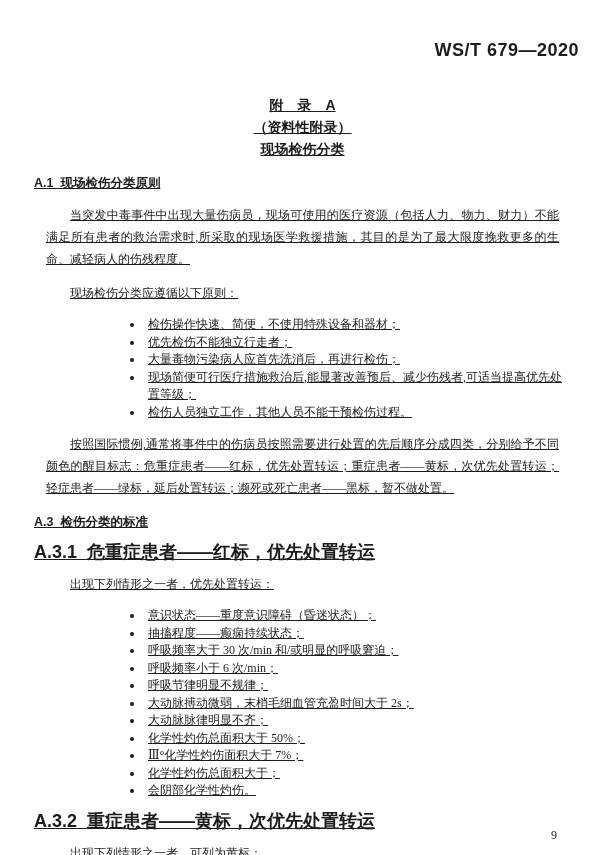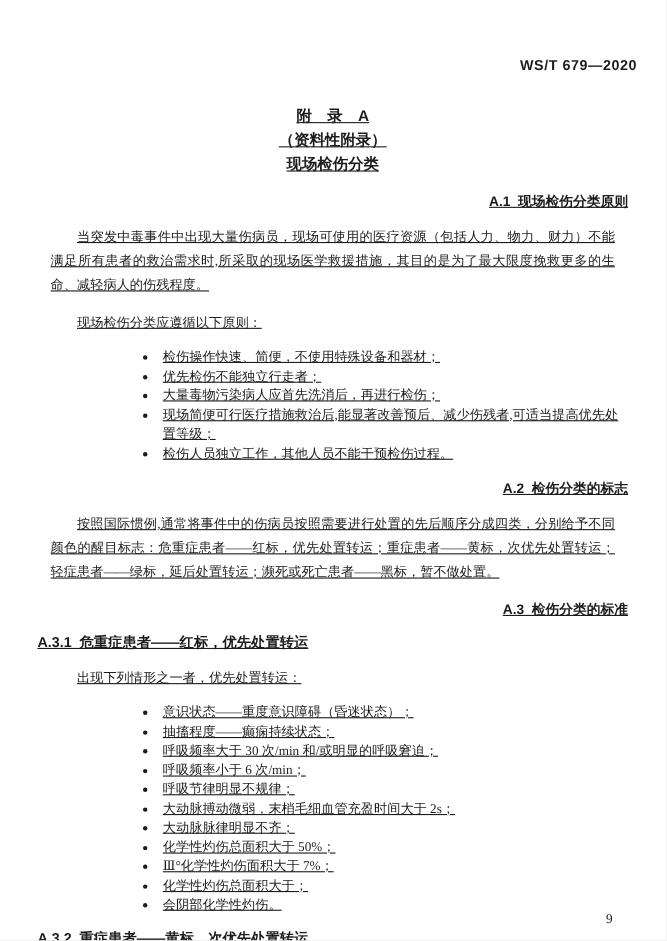--- a/index.html
+++ b/index.html
@@ -3,40 +3,40 @@
 <meta charset="utf-8">
 <style>
   html,body { margin:0; padding:0; background:#e8e8e8; }
   .page {
     width:606px; height:855px; background:#ffffff; position:relative;
     margin:0 auto; overflow:hidden;
     font-family:"Liberation Serif","DejaVu Serif",serif;
     color:#1c1c1c;
   }
   .std-code {
-    position:absolute; top:52px; right:27px;
+    position:absolute; top:40px; right:27px;
     font-family:"Liberation Sans","DejaVu Sans",sans-serif;
-    font-weight:700; font-size:13px; letter-spacing:0.5px;
+    font-weight:700; font-size:18px; letter-spacing:0.5px;
     white-space:pre;
   }
   .content { position:absolute; left:34px; top:94px; width:537px;text-decoration:underline; }
   .doc-title {
     text-align:center; font-weight:700; font-size:14px; line-height:22px;
     font-family:"Liberation Sans","DejaVu Sans",sans-serif;
     white-space:pre-wrap;
   }
   .title-block { margin-bottom:2px; }
   .sec-h1 {
     font-family:"Liberation Sans","DejaVu Sans",sans-serif;
     font-weight:700; font-size:12.5px; line-height:18px;
-    margin:14px 0 10px 0; white-space:pre-wrap;text-align:right;
+    margin:14px 0 10px 0; white-space:pre-wrap;
   }
   .sec-h2 {
     font-family:"Liberation Sans","DejaVu Sans",sans-serif;
-    font-weight:700; font-size:13px; line-height:18px;
+    font-weight:700; font-size:18px; line-height:18px;
     margin:12px 0 9px 0; white-space:pre-wrap;
   }
   .para {
     font-size:12px; line-height:22px; margin:12px;
     text-indent:2em; text-align:justify;
   }
   ul.bullets { margin:0; padding:0 0 0 78px; }
   ul.bullets li {
     font-size:12px; line-height:17.5px; list-style-type:disc;
     padding-left:4px;
@@ -65,21 +65,20 @@
         <div class="sec-h1">A.1  现场检伤分类原则</div>
         <div class="para">当突发中毒事件中出现大量伤病员，现场可使用的医疗资源（包括人力、物力、财力）不能满足所有患者的救治需求时,所采取的现场医学救援措施，其目的是为了最大限度挽救更多的生命、减轻病人的伤残程度。</div>
         <div class="para">现场检伤分类应遵循以下原则：</div>
         <ul class="bullets">
           <li>检伤操作快速、简便，不使用特殊设备和器材；</li>
           <li>优先检伤不能独立行走者；</li>
           <li>大量毒物污染病人应首先洗消后，再进行检伤；</li>
           <li>现场简便可行医疗措施救治后,能显著改善预后、减少伤残者,可适当提高优先处置等级；</li>
           <li>检伤人员独立工作，其他人员不能干预检伤过程。</li>
         </ul>
-        <div class="sec-h1">A.2  检伤分类的标志</div>
         <div class="para">按照国际惯例,通常将事件中的伤病员按照需要进行处置的先后顺序分成四类，分别给予不同颜色的醒目标志：危重症患者——红标，优先处置转运；重症患者——黄标，次优先处置转运；轻症患者——绿标，延后处置转运；濒死或死亡患者——黑标，暂不做处置。</div>
         <div class="sec-h1">A.3  检伤分类的标准</div>
         <div class="sec-h2">A.3.1  危重症患者——红标，优先处置转运</div>
         <div class="para">出现下列情形之一者，优先处置转运：</div>
         <ul class="bullets">
           <li>意识状态——重度意识障碍（昏迷状态）；</li>
           <li>抽搐程度——癫痫持续状态；</li>
           <li>呼吸频率大于 30 次/min 和/或明显的呼吸窘迫；</li>
           <li>呼吸频率小于 6 次/min；</li>
           <li>呼吸节律明显不规律；</li>

